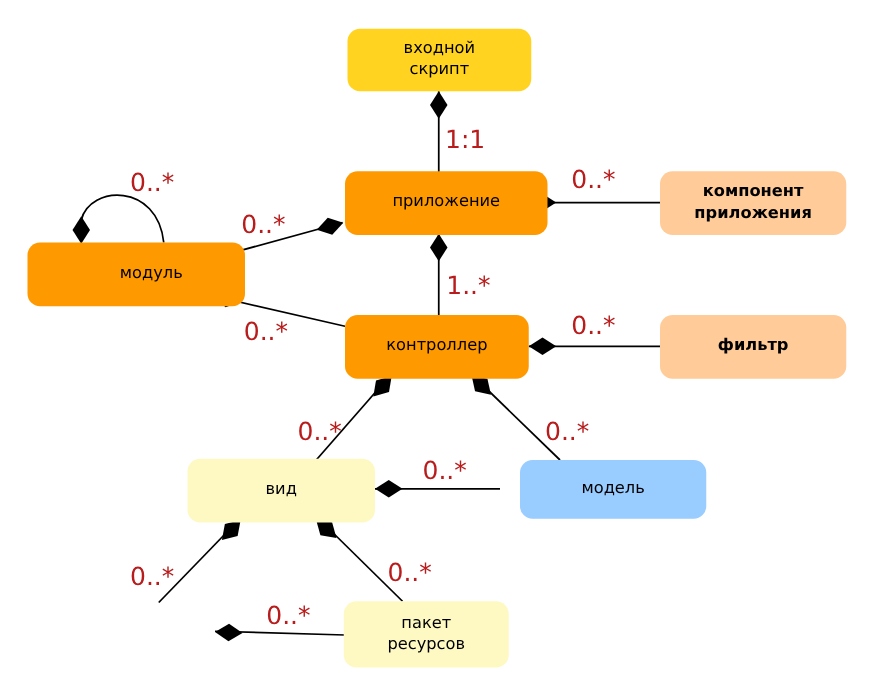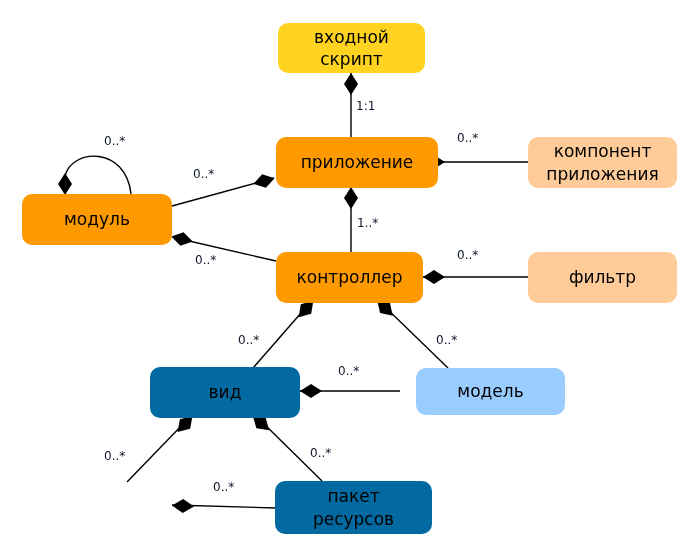--- a/index.html
+++ b/index.html
@@ -20,34 +20,34 @@
     left: 0; top: 0;
     width: 700px; height: 555px;
   }
   .node {
     position: absolute;
     border-radius: 10px;
     display: flex;
     align-items: center;
     justify-content: center;
     text-align: center;
-    font-size: 17px;
+    font-size: 13px;
     line-height: 1.3;
     color: #000000;
     white-space: pre-line;
   }
   .yellow { background: #ffd320; }
   .orange { background: #ff9900; }
-  .peach  { background: #ffcc99; }
-  .green  { background: #0369a1; }
+  .peach  { background: #ffcc99; font-weight: bold; }
+  .green  { background: #fef9c3; }
   .blue   { background: #99ccff; }
   .mult {
     position: absolute;
-    font-size: 12px;
-    color: #0f172a;
+    font-size: 20px;
+    color: #b91c1c;
     white-space: nowrap;
     text-align: right;
   }
   .wire { stroke: #000000; stroke-width: 1.4; fill: none; }
   .diamond { fill: #000000; stroke: none; }
 </style>
 </head>
 <body>
 
 <div id="stage">
@@ -107,21 +107,21 @@
   <span class="mult" style="left:338px; top:364px;">0..*</span>
   <span class="mult" style="left:104px; top:449px;">0..*</span>
   <span class="mult" style="left:310px; top:446px;">0..*</span>
   <span class="mult" style="left:213px; top:480px;">0..*</span>
 
   <div class="node yellow" style="left:278px; top:23px;  width:147px; height:50px;">входной
 скрипт</div>
   <div class="node orange" style="left:276px; top:137px; width:162px; height:51px;">приложение</div>
   <div class="node peach" style="left:528px; top:137px; width:149px; height:51px;">компонент
 приложения</div>
-  <div class="node orange" style="left:22px;  top:194px; width:150px; height:51px;">модуль</div>
+  <div class="node orange" style="left:22px;  top:194px; width:150px; height:51px;padding-left:24px;">модуль</div>
   <div class="node peach" style="left:528px; top:252px; width:149px; height:51px;">фильтр</div>
   <div class="node orange" style="left:276px; top:252px; width:147px; height:51px;">контроллер</div>
   <div class="node green" style="left:150px; top:367px; width:150px; height:51px;">вид</div>
   <div class="node blue" style="left:416px; top:368px; width:149px; height:47px;">модель</div>
-  <div class="node green" style="left:275px; top:481px; width:157px; height:53px;">пакет
+  <div class="node green" style="left:275px; top:481px; width:132px; height:53px;">пакет
 ресурсов</div>
 
 </div>
 
 </body></html>

